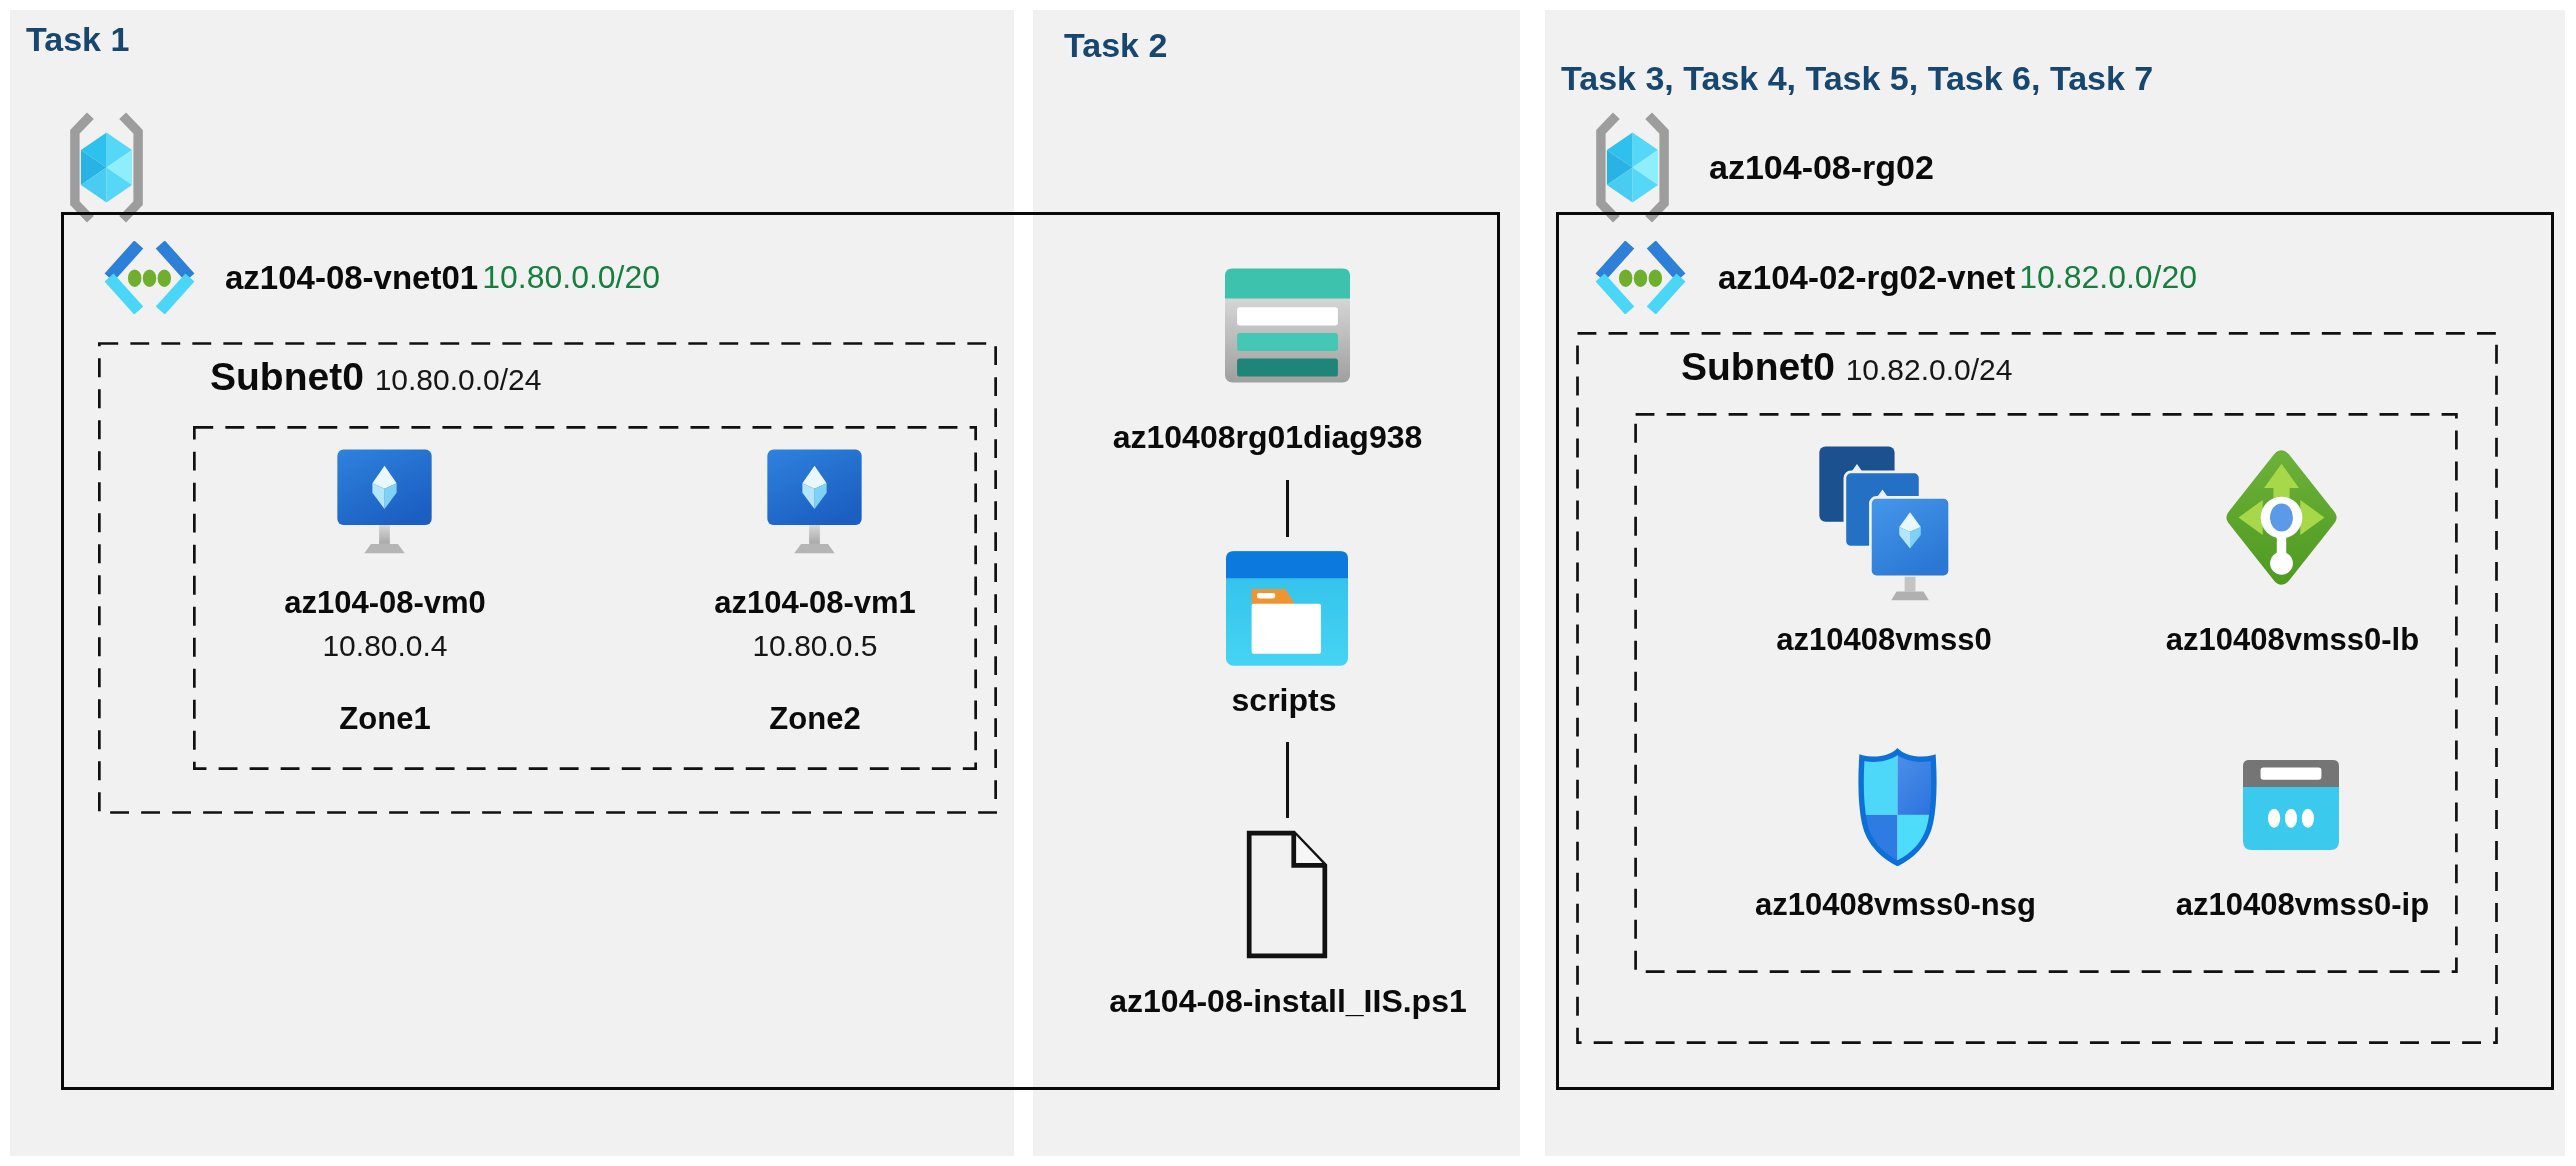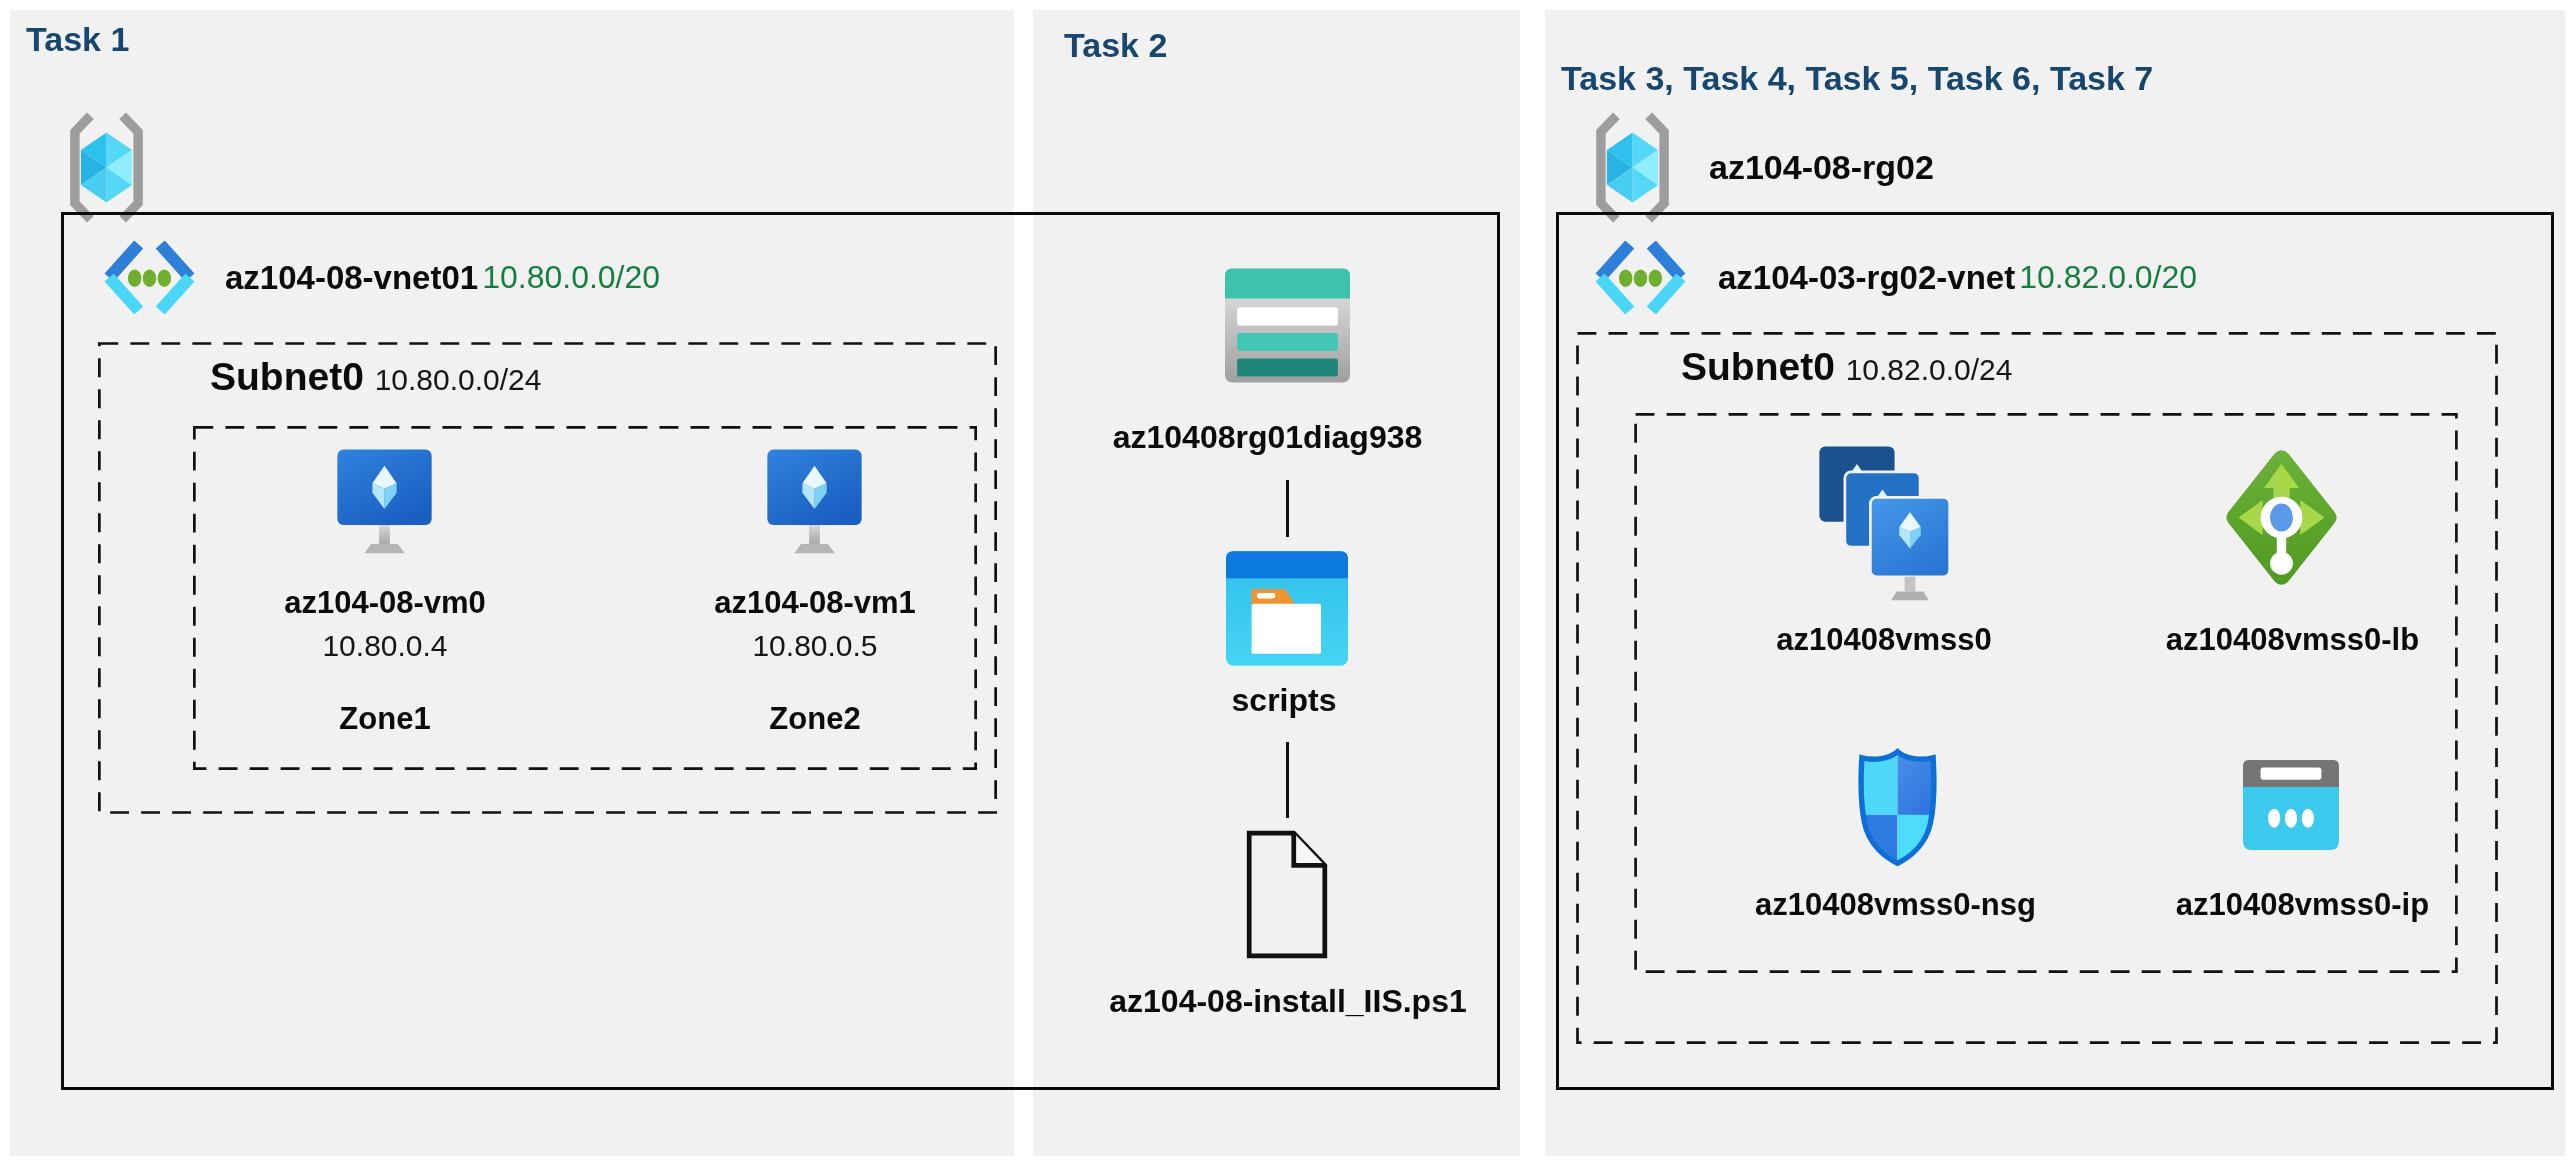--- a/index.html
+++ b/index.html
@@ -206,21 +206,21 @@
   <svg class="abs" id="vnet2-icon" width="97" height="73" viewBox="0 0 144 108">
     <path d="M56 5 L12 54" stroke="#2e7fd8" stroke-width="18" fill="none"></path>
     <path d="M12 54 L56 103" stroke="#49d6f7" stroke-width="18" fill="none"></path>
     <path d="M88 5 L132 54" stroke="#2e7fd8" stroke-width="18" fill="none"></path>
     <path d="M132 54 L88 103" stroke="#49d6f7" stroke-width="18" fill="none"></path>
     <ellipse cx="50" cy="55" rx="10" ry="13" fill="#6fae2e"></ellipse>
     <ellipse cx="72" cy="55" rx="10" ry="13" fill="#6fae2e"></ellipse>
     <ellipse cx="94" cy="55" rx="10" ry="13" fill="#6fae2e"></ellipse>
   </svg>
   <div class="abs vnet-label" id="vnet2-label">
-    <span class="vnet-name">az104-03-rg02-vnet</span>
+    <span class="vnet-name">az104-02-rg02-vnet</span>
     <span class="vnet-cidr">10.82.0.0/20</span>
   </div>
 
   <svg class="abs" style="left:1576px;top:332px;" width="922" height="712" viewBox="0 0 1367 1056">
     <rect x="2" y="2" width="1363" height="1052" fill="none" stroke="#111" stroke-width="4" stroke-dasharray="28 18"></rect>
   </svg>
   <div class="abs subnet-label" id="subnet2-label">
     <span class="subnet-name">Subnet0</span>
     <span class="subnet-cidr">10.82.0.0/24</span>
   </div>

